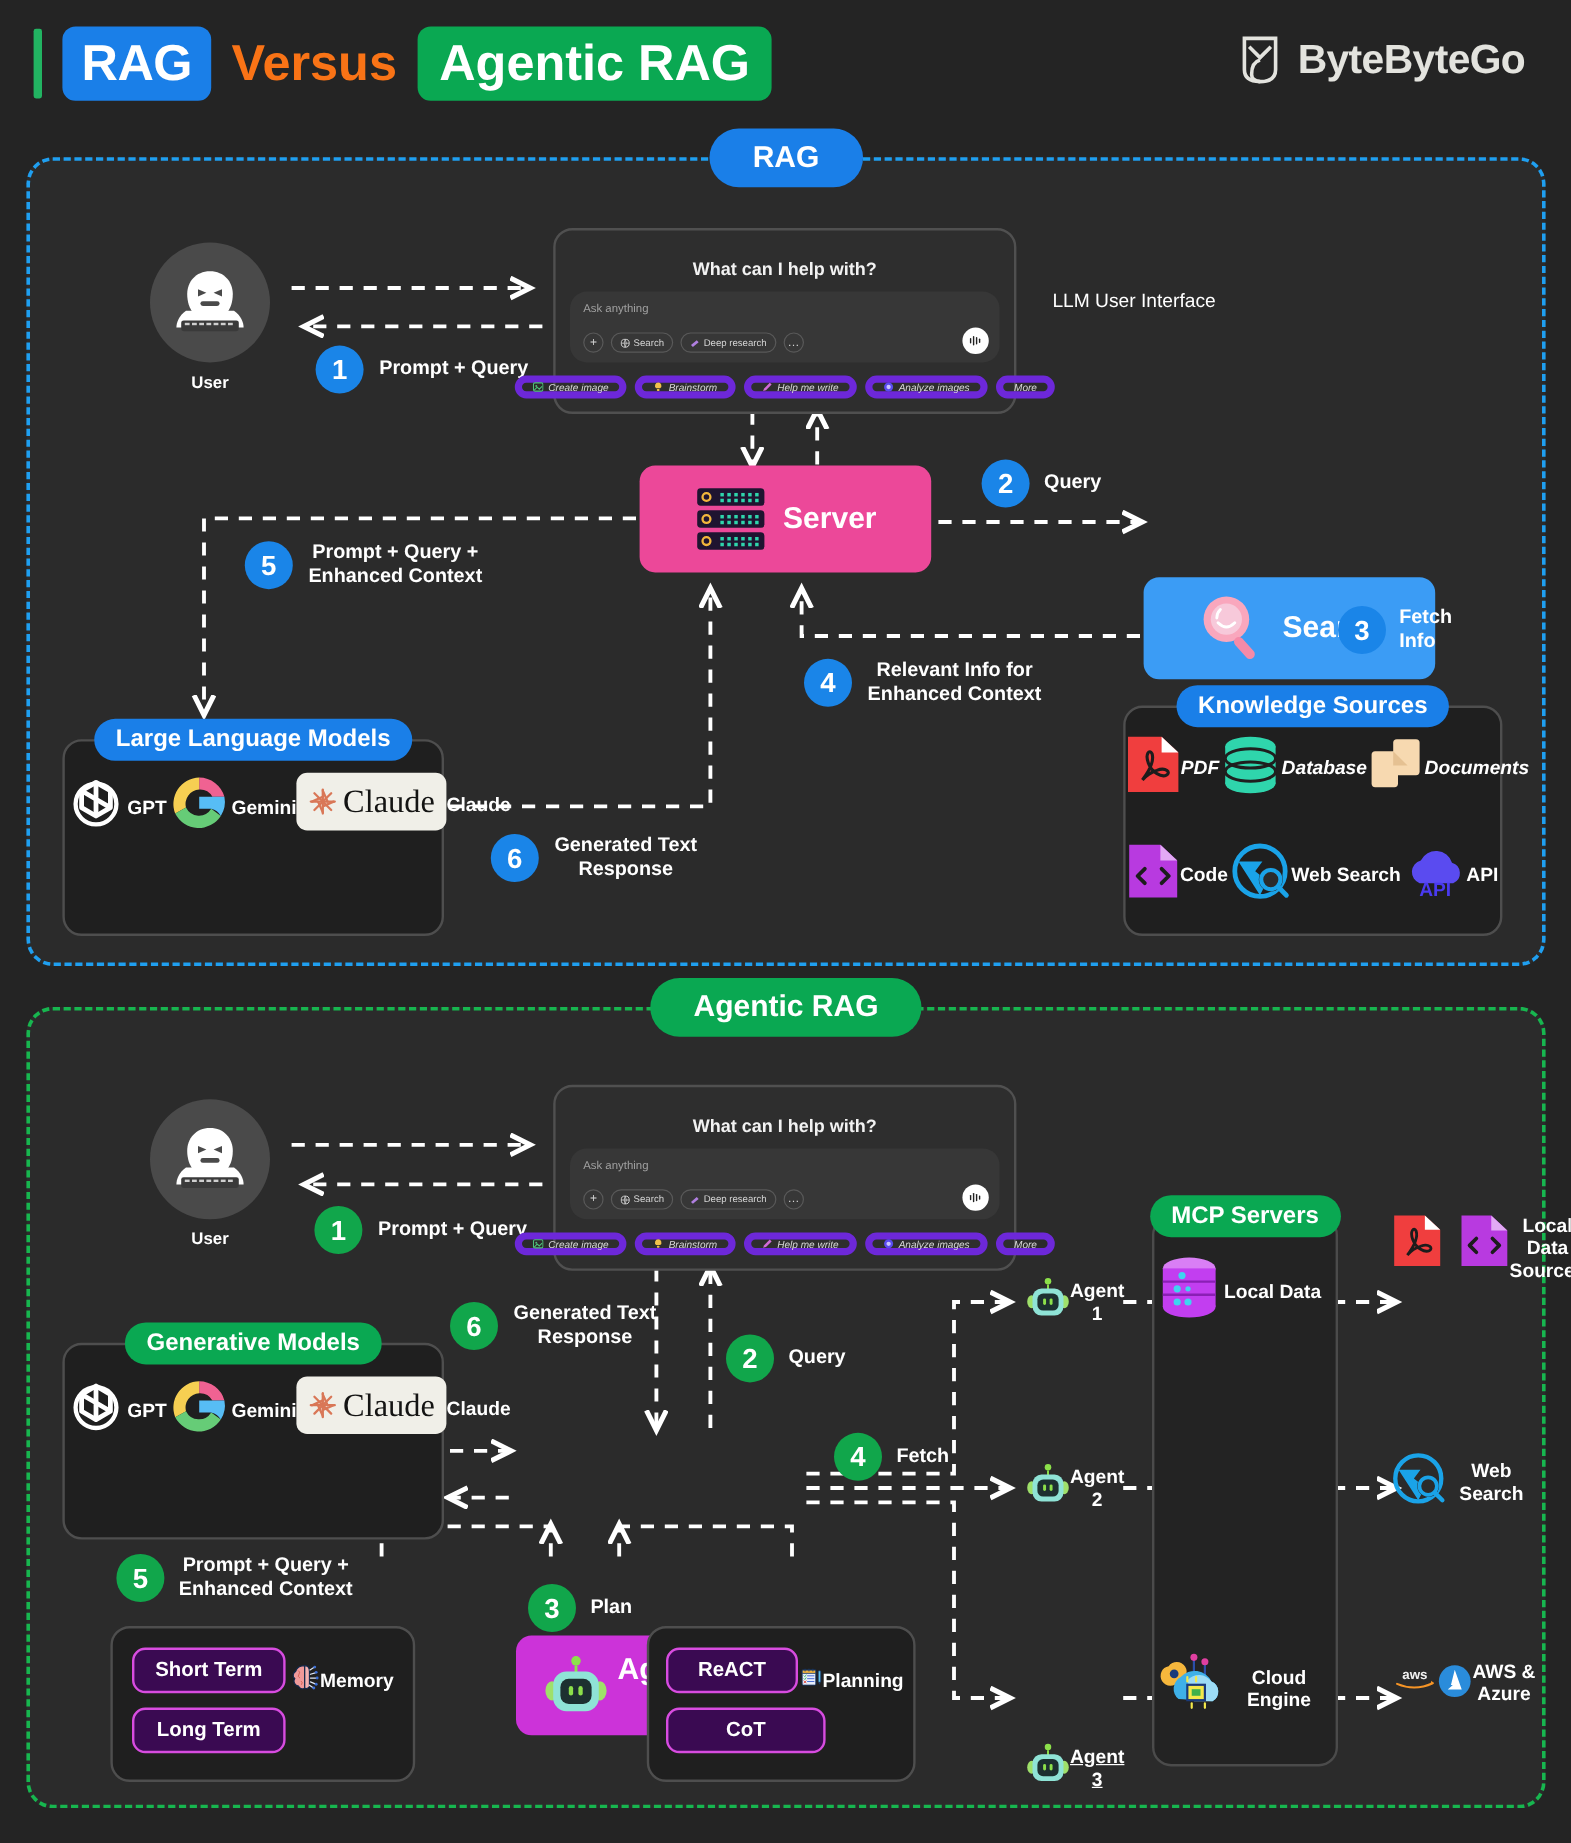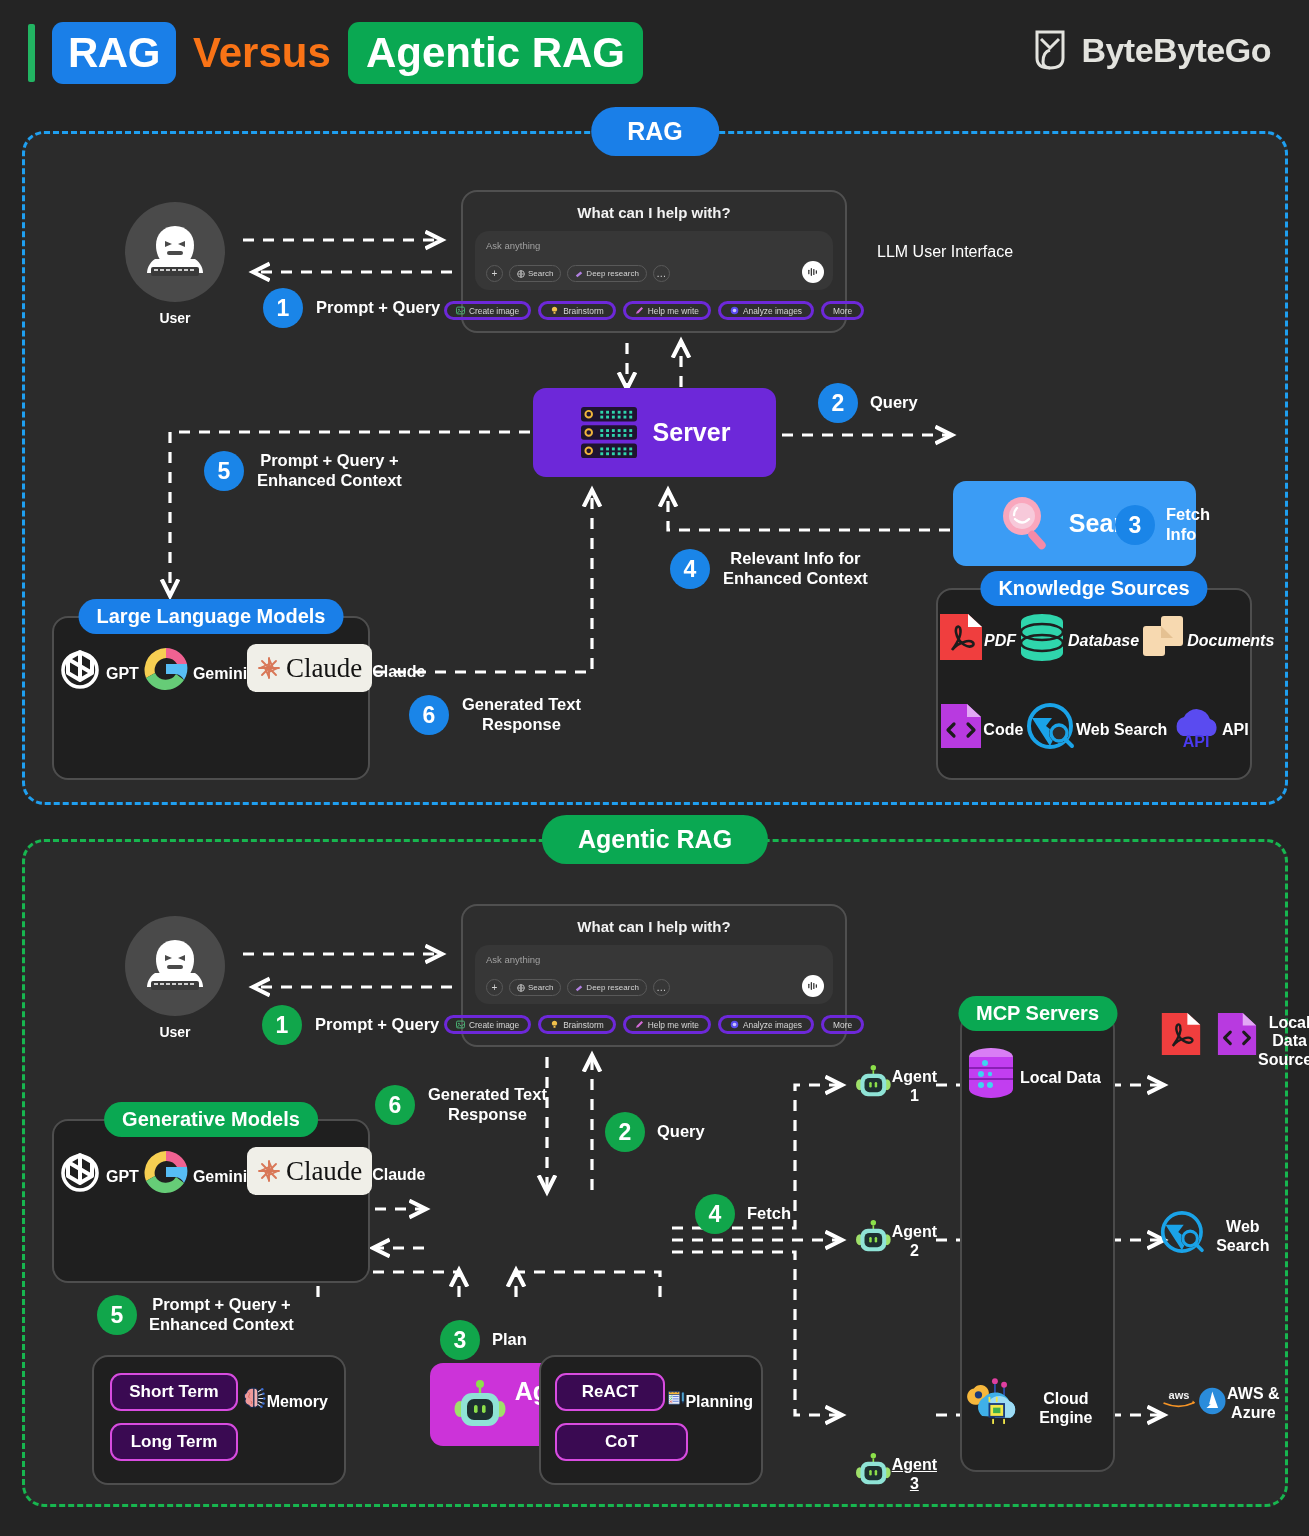--- a/index.html
+++ b/index.html
@@ -56,54 +56,54 @@
     width:100px; height:100px; border-radius:50%;
     background:#4a4a4a; display:flex; align-items:center; justify-content:center;
   }
   .user-label { text-align:center; font-size:14px; font-weight:bold; margin-top:8px; }
 
   
   .llm-panel {
     width:386px; border:2px solid #505050; border-radius:16px;
     background:#2e2e2e; padding:12px 12px 11px 12px;
   }
-  .llm-title { text-align:center; font-size:15px; font-weight:bold; color:#f2f2f2; margin:0 0 10px;}
+  .llm-title { text-align:center; font-size:15px; font-weight:bold; color:#f2f2f2; margin:12px 0 10px;}
   .llm-input {
     background:#373737; border-radius:14px; padding:9px 11px 8px 11px; position:relative;
   }
   .llm-placeholder { font-size:9.5px; color:#a0a0a0; margin-bottom:14px;}
   .llm-chiprow { display:flex; align-items:center; gap:6px;}
   .llm-chip {
     border:1px solid #595959; border-radius:12px; height:17px;
     display:flex; align-items:center; gap:3px; padding:0 7px;
     font-size:8px; color:#d4d4d4; white-space:nowrap;
   }
   .llm-chip.round { width:17px; padding:0; justify-content:center; border-radius:50%; font-size:10px;}
   .llm-mic {
     position:absolute; right:9px; bottom:7px; width:22px; height:22px; border-radius:50%;
     background:#fff; display:flex; align-items:center; justify-content:center;
   }
   .llm-actions { display:flex; gap:7px; justify-content:center; margin-top:11px; }
   .llm-action {
-    border:3px solid #6d28d9; border-radius:12px; height:19px;
+    border:6px solid #6d28d9; border-radius:12px; height:19px;
     display:flex; align-items:center; gap:4px; padding:0 9px;
-    font-size:8.4px; color:#d8d8d8; white-space:nowrap;
+    font-size:8.4px; color:#d8d8d8; white-space:nowrap;font-style:italic;
   }
   .llm-ui-caption { font-size:16px; font-weight:normal; }
 
   
   .box3d {
     border-radius:13px; display:flex; align-items:center; justify-content:center;
     font-size:25px; font-weight:bold; color:#fff; position:relative;
   }
   .box3d::after {
     content:""; position:absolute; left:6px; right:6px; bottom:-7px; height:12px;
     border-radius:0 0 11px 11px; z-index:-1;
   }
-  .box-server { background:#6d28d9; }
+  .box-server { background:#ec4899; }
   .box-server::after { background:#5a17c4; }
   .box-search { background:#3b9cf5; }
   .box-search::after { background:#1f6fbb; }
   .box-agg   { background:#cc33d9; }
   .box-agg::after { background:#9b1fa8; }
 
   
   .group {
     border:2px solid #4e4e4e; border-radius:16px; background:#1f1f1f;
     position:absolute;

